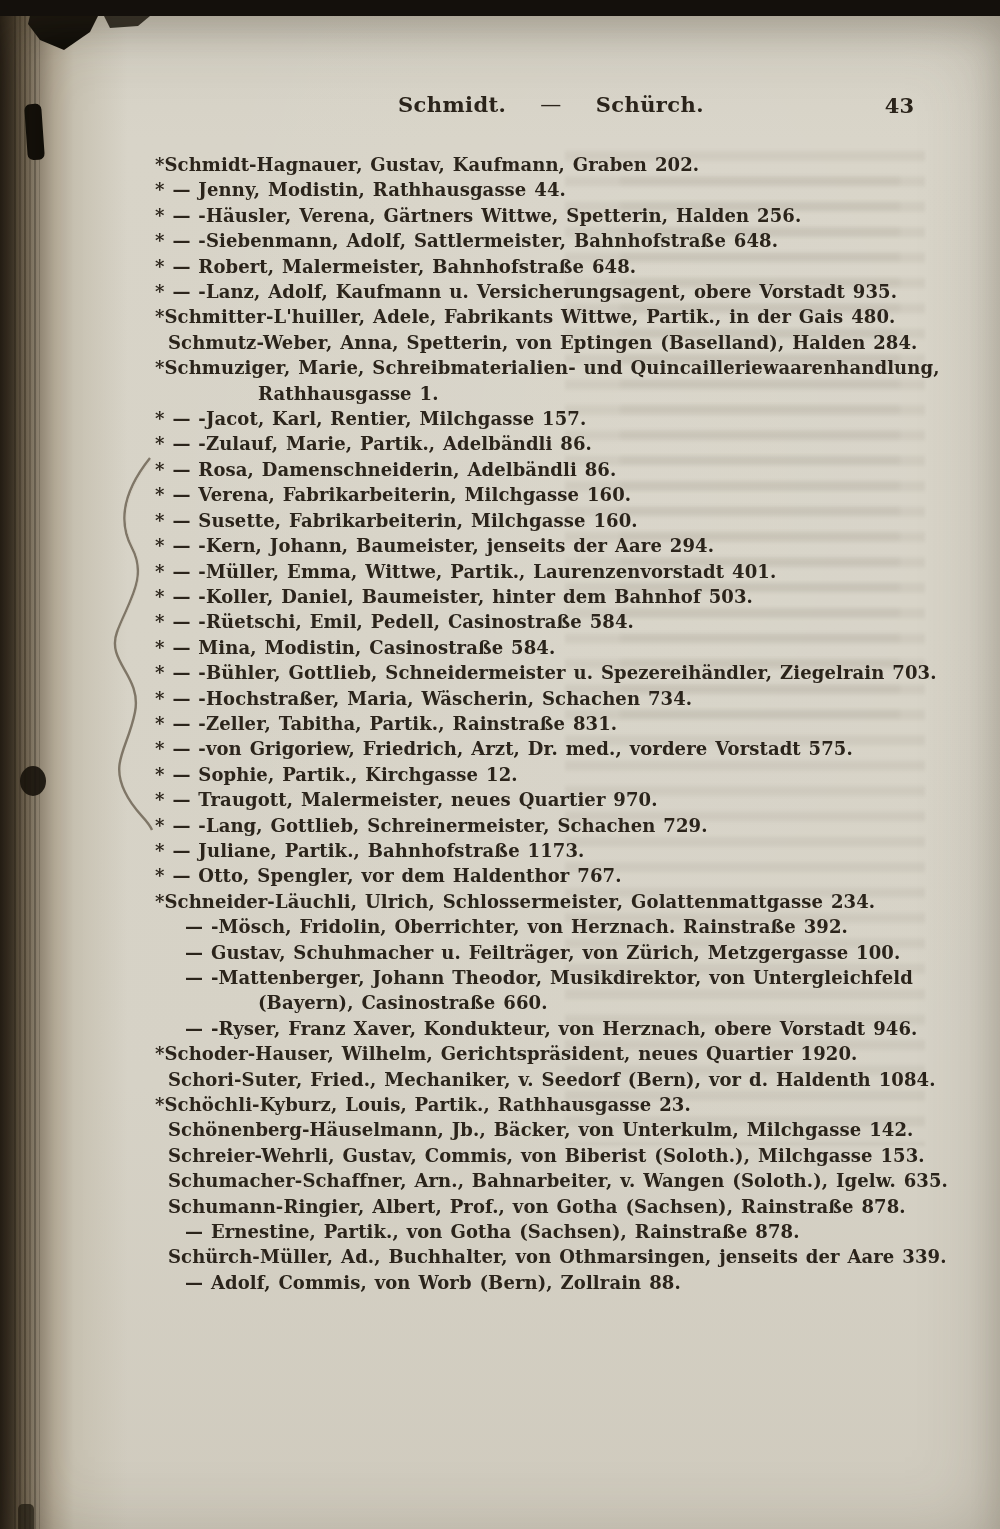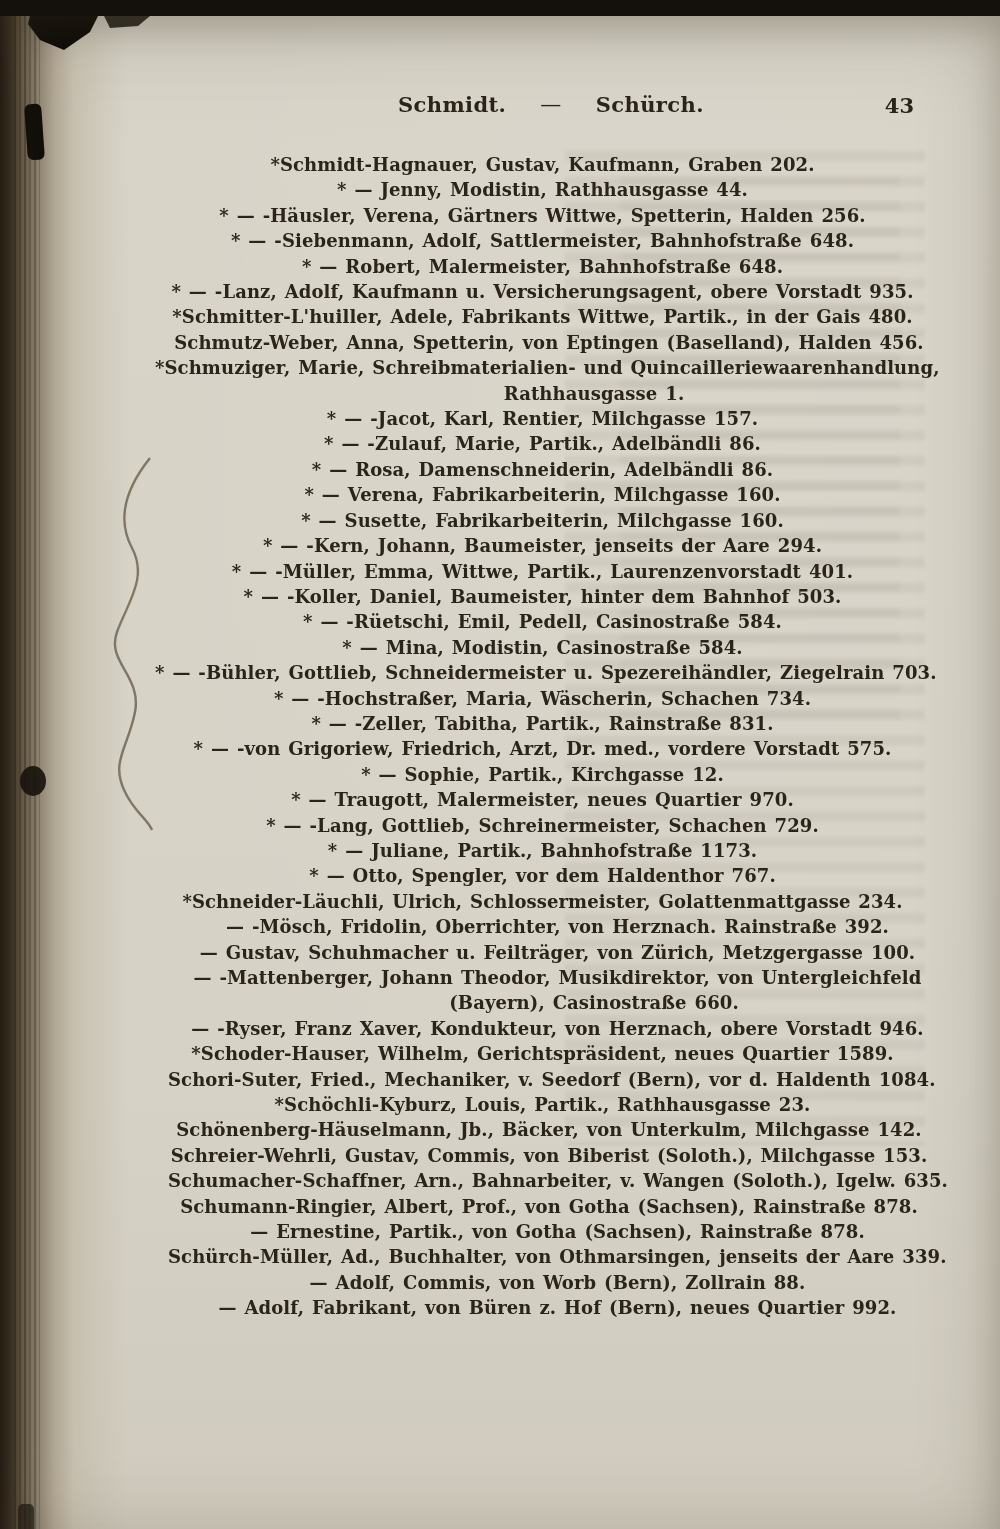--- a/index.html
+++ b/index.html
@@ -35,21 +35,21 @@
     pointer-events:none;filter:blur(2px);opacity:.4;
     background:repeating-linear-gradient(180deg,
       rgba(0,0,0,0) 0 9px, rgba(95,86,70,.14) 12px 17px, rgba(0,0,0,0) 21px 25.4px);}
 
   .running-header{position:absolute;top:76px;left:0;right:0;height:32px;}
   .hdr-center{position:absolute;left:398px;top:0;display:flex;gap:34px;
     font-weight:700;font-size:21px;letter-spacing:.4px;}
   .hdr-sep{font-weight:400;}
   .pagenum{position:absolute;right:86px;top:1px;font-weight:700;font-size:21px;}
 
-  .list{position:absolute;left:155px;top:136px;right:70px;text-align:center;}
+  .list{position:absolute;left:155px;top:136px;right:70px;}
   .entry{font-size:18px;line-height:25.4px;font-weight:700;
     letter-spacing:.1px;word-spacing:1.5px;white-space:nowrap;}
   .ind-0{padding-left:0;}
   .ind-1{padding-left:13px;}
   .ind-2{padding-left:30px;}
   .ind-3{padding-left:103px;}
 </style>
 </head>
 <body>
 
@@ -84,21 +84,21 @@
   </div>
 
   <div class="list" id="list">
       <div class="entry ind-0">*Schmidt-Hagnauer, Gustav, Kaufmann, Graben 202.</div>
       <div class="entry ind-0">* — Jenny, Modistin, Rathhausgasse 44.</div>
       <div class="entry ind-0">* — -Häusler, Verena, Gärtners Wittwe, Spetterin, Halden 256.</div>
       <div class="entry ind-0">* — -Siebenmann, Adolf, Sattlermeister, Bahnhofstraße 648.</div>
       <div class="entry ind-0">* — Robert, Malermeister, Bahnhofstraße 648.</div>
       <div class="entry ind-0">* — -Lanz, Adolf, Kaufmann u. Versicherungsagent, obere Vorstadt 935.</div>
       <div class="entry ind-0">*Schmitter-L'huiller, Adele, Fabrikants Wittwe, Partik., in der Gais 480.</div>
-      <div class="entry ind-1">Schmutz-Weber, Anna, Spetterin, von Eptingen (Baselland), Halden 456.</div>
+      <div class="entry ind-1">Schmutz-Weber, Anna, Spetterin, von Eptingen (Baselland), Halden 284.</div>
       <div class="entry ind-0">*Schmuziger, Marie, Schreibmaterialien- und Quincailleriewaarenhandlung,</div>
       <div class="entry ind-3">Rathhausgasse 1.</div>
       <div class="entry ind-0">* — -Jacot, Karl, Rentier, Milchgasse 157.</div>
       <div class="entry ind-0">* — -Zulauf, Marie, Partik., Adelbändli 86.</div>
       <div class="entry ind-0">* — Rosa, Damenschneiderin, Adelbändli 86.</div>
       <div class="entry ind-0">* — Verena, Fabrikarbeiterin, Milchgasse 160.</div>
       <div class="entry ind-0">* — Susette, Fabrikarbeiterin, Milchgasse 160.</div>
       <div class="entry ind-0">* — -Kern, Johann, Baumeister, jenseits der Aare 294.</div>
       <div class="entry ind-0">* — -Müller, Emma, Wittwe, Partik., Laurenzenvorstadt 401.</div>
       <div class="entry ind-0">* — -Koller, Daniel, Baumeister, hinter dem Bahnhof 503.</div>
@@ -112,27 +112,26 @@
       <div class="entry ind-0">* — Traugott, Malermeister, neues Quartier 970.</div>
       <div class="entry ind-0">* — -Lang, Gottlieb, Schreinermeister, Schachen 729.</div>
       <div class="entry ind-0">* — Juliane, Partik., Bahnhofstraße 1173.</div>
       <div class="entry ind-0">* — Otto, Spengler, vor dem Haldenthor 767.</div>
       <div class="entry ind-0">*Schneider-Läuchli, Ulrich, Schlossermeister, Golattenmattgasse 234.</div>
       <div class="entry ind-2">— -Mösch, Fridolin, Oberrichter, von Herznach. Rainstraße 392.</div>
       <div class="entry ind-2">— Gustav, Schuhmacher u. Feilträger, von Zürich, Metzgergasse 100.</div>
       <div class="entry ind-2">— -Mattenberger, Johann Theodor, Musikdirektor, von Untergleichfeld</div>
       <div class="entry ind-3">(Bayern), Casinostraße 660.</div>
       <div class="entry ind-2">— -Ryser, Franz Xaver, Kondukteur, von Herznach, obere Vorstadt 946.</div>
-      <div class="entry ind-0">*Schoder-Hauser, Wilhelm, Gerichtspräsident, neues Quartier 1589.</div>
+      <div class="entry ind-0">*Schoder-Hauser, Wilhelm, Gerichtspräsident, neues Quartier 1920.</div>
       <div class="entry ind-1">Schori-Suter, Fried., Mechaniker, v. Seedorf (Bern), vor d. Haldenth 1084.</div>
       <div class="entry ind-0">*Schöchli-Kyburz, Louis, Partik., Rathhausgasse 23.</div>
       <div class="entry ind-1">Schönenberg-Häuselmann, Jb., Bäcker, von Unterkulm, Milchgasse 142.</div>
       <div class="entry ind-1">Schreier-Wehrli, Gustav, Commis, von Biberist (Soloth.), Milchgasse 153.</div>
       <div class="entry ind-1">Schumacher-Schaffner, Arn., Bahnarbeiter, v. Wangen (Soloth.), Igelw. 635.</div>
       <div class="entry ind-1">Schumann-Ringier, Albert, Prof., von Gotha (Sachsen), Rainstraße 878.</div>
       <div class="entry ind-2">— Ernestine, Partik., von Gotha (Sachsen), Rainstraße 878.</div>
       <div class="entry ind-1">Schürch-Müller, Ad., Buchhalter, von Othmarsingen, jenseits der Aare 339.</div>
       <div class="entry ind-2">— Adolf, Commis, von Worb (Bern), Zollrain 88.</div>
-      <div class="entry ind-2">— Adolf, Fabrikant, von Büren z. Hof (Bern), neues Quartier 992.</div>
     </div>
 
   <div class="vignette"></div>
 </div>
 
 </body></html>

